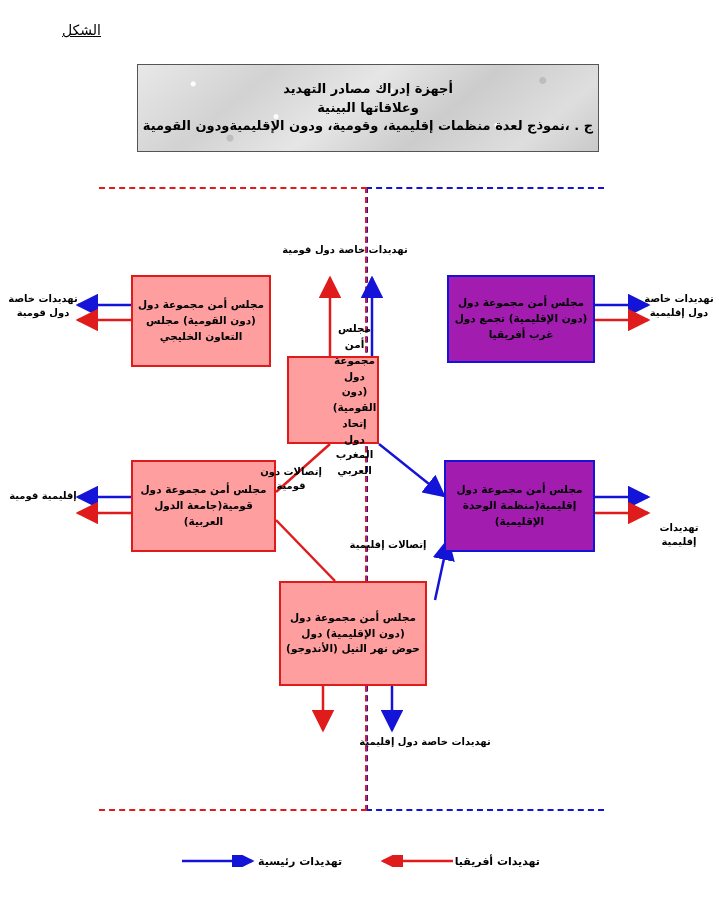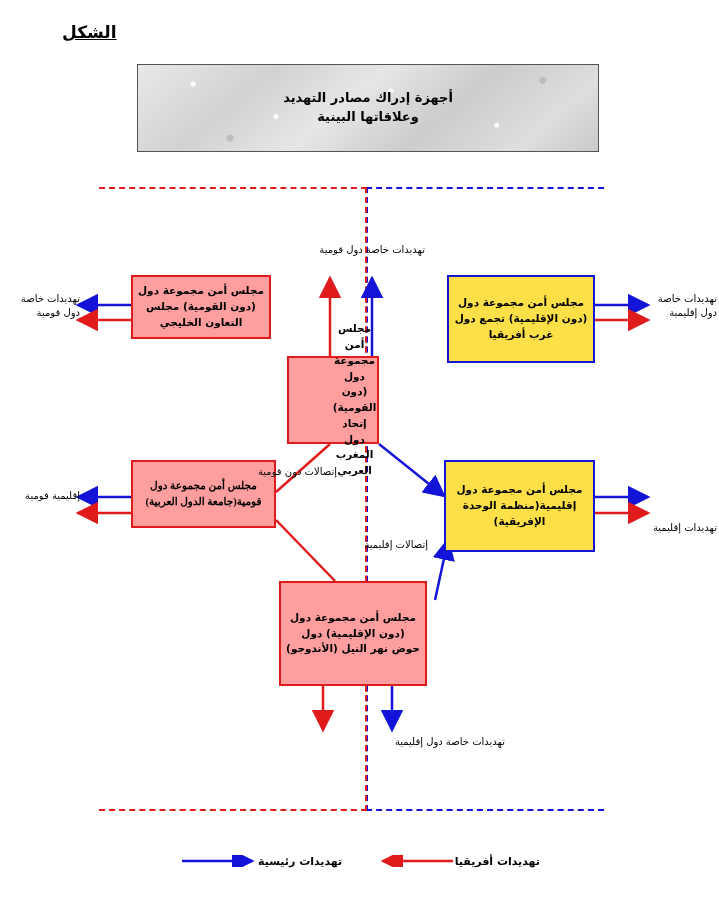--- a/index.html
+++ b/index.html
@@ -14,22 +14,22 @@
     font-family: "DejaVu Sans", "Liberation Sans", sans-serif;
     color: #000;
     overflow: hidden;
   }
 
   
   #figure-label {
     position: absolute;
     top: 22px;
     left: 62px;
-    font-size: 17px;
-    font-weight: bold;
+    font-size: 14px;
+    font-weight: normal;
     text-decoration: underline;
     direction: rtl;
   }
 
   
   #title-box {
     position: absolute;
     top: 64px;
     left: 137px;
     width: 460px;
@@ -99,38 +99,39 @@
     font-weight: bold;
     line-height: 1.5;
     padding: 3px 5px;
     z-index: 4;
   }
   .node.red {
     background: #ff9e9e;
     border: 2px solid #e01b1b;
   }
   .node.blue {
-    background: #fde047;
+    background: #a21caf;
     border: 2px solid #1414d8;
   }
 
-  #node-gcc      { left: 131px; top: 275px; width: 140px; height: 64px; }
+  #node-gcc      { left: 131px; top: 275px; width: 140px; height: 92px; }
   #node-maghreb  { left: 287px; top: 356px; width: 92px;  height: 88px; padding-left: 48px; }
-  #node-arab     { left: 131px; top: 460px; width: 145px; height: 68px; font-family: Liberation Serif, serif; }
+  #node-arab     { left: 131px; top: 460px; width: 145px; height: 92px; }
   #node-nile     { left: 279px; top: 581px; width: 148px; height: 105px; }
   #node-ecowas   { left: 447px; top: 275px; width: 148px; height: 88px; }
   #node-au       { left: 444px; top: 460px; width: 151px; height: 92px; }
 
   
   .lbl {
     position: absolute;
     direction: rtl;
     font-size: 10px;
-    font-weight: normal;
+    font-weight: bold;
     line-height: 1.35;
+    text-align: center;
     color: #000;
     z-index: 5;
   }
   #lbl-top-center    { left: 265px; top: 243px; width: 160px; }
   #lbl-left-top      { left: 6px;   top: 292px; width: 74px; }
   #lbl-left-mid      { left: 6px;   top: 489px; width: 74px; }
   #lbl-right-top     { left: 641px; top: 292px; width: 76px; }
   #lbl-right-mid     { left: 641px; top: 489px; width: 76px; margin-top: 32px; }
   #lbl-bottom-center { left: 345px; top: 735px; width: 160px; }
   #lbl-subnat-comm   { left: 245px; top: 465px; width: 92px; }
@@ -169,20 +170,21 @@
   }
 </style>
 </head>
 <body>
 
 <div id="figure-label">الشكل</div>
 
 <div id="title-box">
   <div class="tline">أجهزة إدراك مصادر التهديد</div>
   <div class="tline">وعلاقاتها البينية</div>
+  <div class="tline">ج .  ،نموذج لعدة منظمات إقليمية، وقومية، ودون الإقليميةودون القومية</div>
 </div>
 
 <div class="region" id="region-subnational"></div>
 <div class="region" id="region-regional"></div>
 <div class="region" id="region-divider-red"></div>
 
 <svg id="arrows" viewBox="0 0 719 912">
   <defs>
     <marker id="ah-red" markerWidth="9" markerHeight="9" refX="8" refY="4.5" orient="auto">
       <path d="M0,0 L9,4.5 L0,9 z" fill="#e01b1b"></path>
@@ -215,21 +217,21 @@
 
   <line x1="379" y1="444" x2="444" y2="496" stroke="#1414d8" stroke-width="2.5" marker-end="url(#ah-blue)"></line>
   <line x1="435" y1="600" x2="448" y2="540" stroke="#1414d8" stroke-width="2.5" marker-end="url(#ah-blue)"></line>
 </svg>
 
 <div class="node red" id="node-gcc">مجلس أمن مجموعة دول (دون القومية)  مجلس التعاون الخليجي</div>
 <div class="node red" id="node-maghreb">مجلس أمن مجموعة دول (دون القومية)  إتحاد دول المغرب العربي</div>
 <div class="node red" id="node-arab">مجلس أمن مجموعة دول قومية(جامعة الدول العربية)</div>
 <div class="node red" id="node-nile">مجلس أمن مجموعة دول (دون الإقليمية) دول حوض نهر النيل (الأندوجو)</div>
 <div class="node blue" id="node-ecowas">مجلس أمن مجموعة دول (دون الإقليمية) تجمع دول غرب أفريقيا</div>
-<div class="node blue" id="node-au">مجلس أمن مجموعة دول إقليمية(منظمة  الوحدة الإفريقية)</div>
+<div class="node blue" id="node-au">مجلس أمن مجموعة دول إقليمية(منظمة  الوحدة الإقليمية)</div>
 
 <div class="lbl" id="lbl-top-center">تهديدات خاصة دول قومية</div>
 <div class="lbl" id="lbl-left-top">تهديدات خاصة دول قومية</div>
 <div class="lbl" id="lbl-left-mid">إقليمية قومية</div>
 <div class="lbl" id="lbl-right-top">تهديدات خاصة دول إقليمية</div>
 <div class="lbl" id="lbl-right-mid">تهديدات إقليمية</div>
 <div class="lbl" id="lbl-bottom-center">تهديدات خاصة دول إقليمية</div>
 <div class="lbl" id="lbl-subnat-comm">إتصالات دون قومية</div>
 <div class="lbl" id="lbl-reg-comm">إتصالات إقليمية</div>
 

